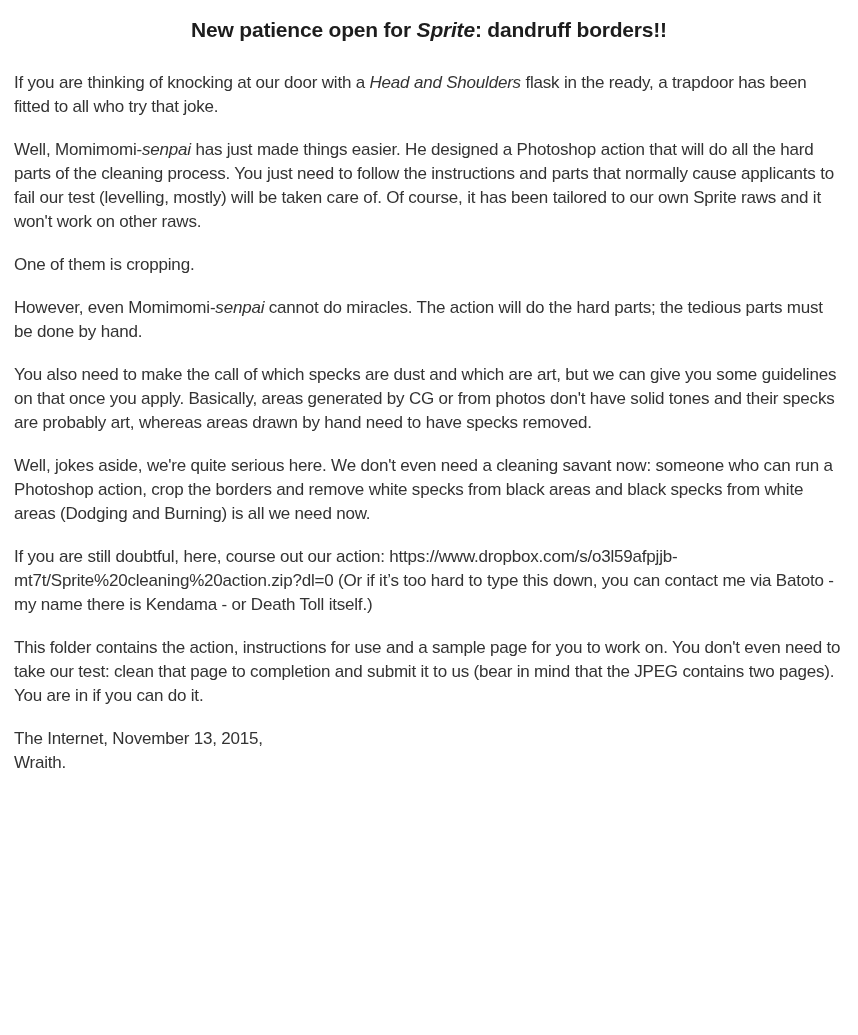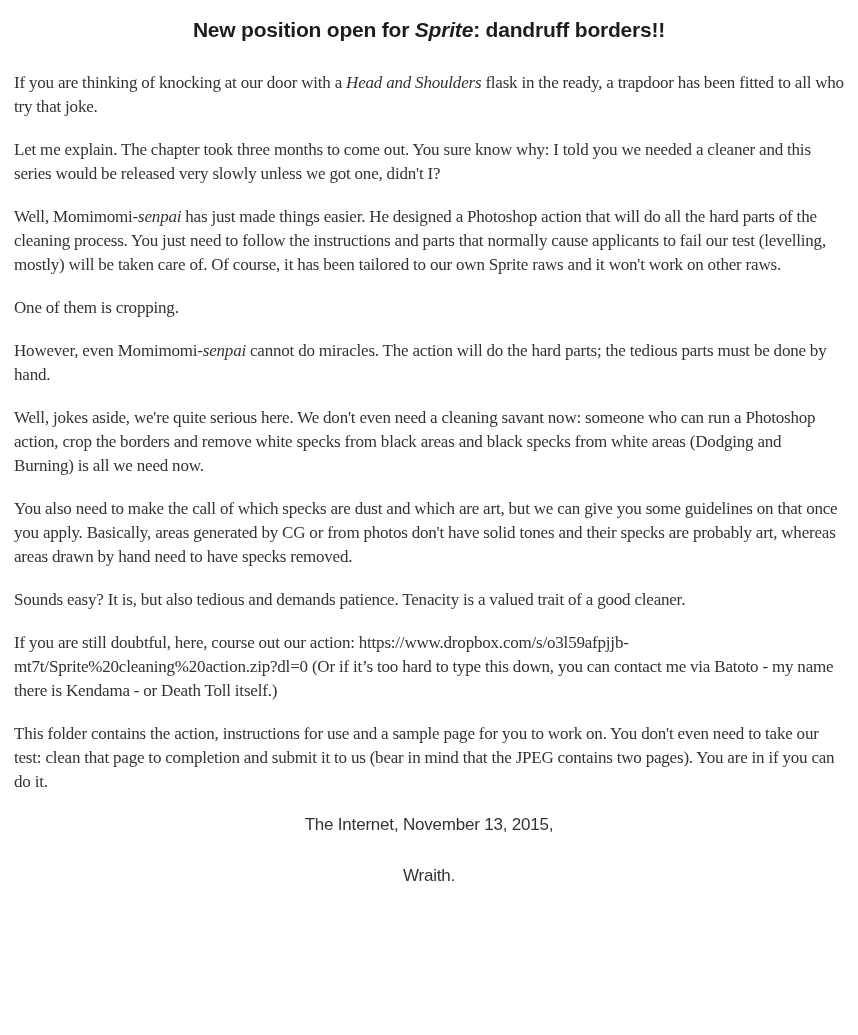--- a/index.html
+++ b/index.html
@@ -30,46 +30,42 @@
     line-height: 30px;
     font-weight: 700;
     text-align: center;
     color: var(--title);
     margin: 0 0 26px 0;
     letter-spacing: -0.2px;
   }
   .title em { }
   .body p {
     margin: 0 0 19px 0;
-    font-family: Liberation Serif, serif;
   }
   .body em { font-style: italic; }
   .closing {
-    text-align: center;
+    text-align: left;
     margin: 0;
   }
   .dateline {
     margin-top: 10px;
   }
   .signature {
-    margin-top: 27px;
   }
 </style>
 </head>
 <body>
 
 <main class="page">
-  <h1 class="title"><span>New position open for </span><em>Sprite</em><span>: dandruff borders!!</span></h1>
+  <h1 class="title"><span>New patience open for </span><em>Sprite</em><span>: dandruff borders!!</span></h1>
   <div class="body">
       <p><span>If you are thinking of knocking at our door with a </span><em>Head and Shoulders</em><span> flask in the ready, a trapdoor has been fitted to all who try that joke.</span></p>
-      <p><span>Let me explain. The chapter took three months to come out. You sure know why: I told you we needed a cleaner and this series would be released very slowly unless we got one, didn't I?</span></p>
       <p><span>Well, Momimomi-</span><em>senpai</em><span> has just made things easier. He designed a Photoshop action that will do all the hard parts of the cleaning process. You just need to follow the instructions and parts that normally cause applicants to fail our test (levelling, mostly) will be taken care of. Of course, it has been tailored to our own Sprite raws and it won't work on other raws.</span></p>
       <p><span>One of them is cropping.</span></p>
       <p><span>However, even Momimomi-</span><em>senpai</em><span> cannot do miracles. The action will do the hard parts; the tedious parts must be done by hand.</span></p>
+      <p><span>You also need to make the call of which specks are dust and which are art, but we can give you some guidelines on that once you apply. Basically, areas generated by CG or from photos don't have solid tones and their specks are probably art, whereas areas drawn by hand need to have specks removed.</span></p>
       <p><span>Well, jokes aside, we're quite serious here. We don't even need a cleaning savant now: someone who can run a Photoshop action, crop the borders and remove white specks from black areas and black specks from white areas (Dodging and Burning) is all we need now.</span></p>
-      <p><span>You also need to make the call of which specks are dust and which are art, but we can give you some guidelines on that once you apply. Basically, areas generated by CG or from photos don't have solid tones and their specks are probably art, whereas areas drawn by hand need to have specks removed.</span></p>
-      <p><span>Sounds easy? It is, but also tedious and demands patience. Tenacity is a valued trait of a good cleaner.</span></p>
       <p><span>If you are still doubtful, here, course out our action: </span><span>https://www.dropbox.com/s/o3l59afpjjb-mt7t/Sprite%20cleaning%20action.zip?dl=0</span><span> (Or if it’s too hard to type this down, you can contact me via Batoto - my name there is Kendama - or Death Toll itself.)</span></p>
       <p><span>This folder contains the action, instructions for use and a sample page for you to work on. You don't even need to take our test: clean that page to completion and submit it to us (bear in mind that the JPEG contains two pages). You are in if you can do it.</span></p>
     </div>
   <p class="closing dateline">The Internet, November 13, 2015,</p>
   <p class="closing signature">Wraith.</p>
 </main>
 
 </body></html>

